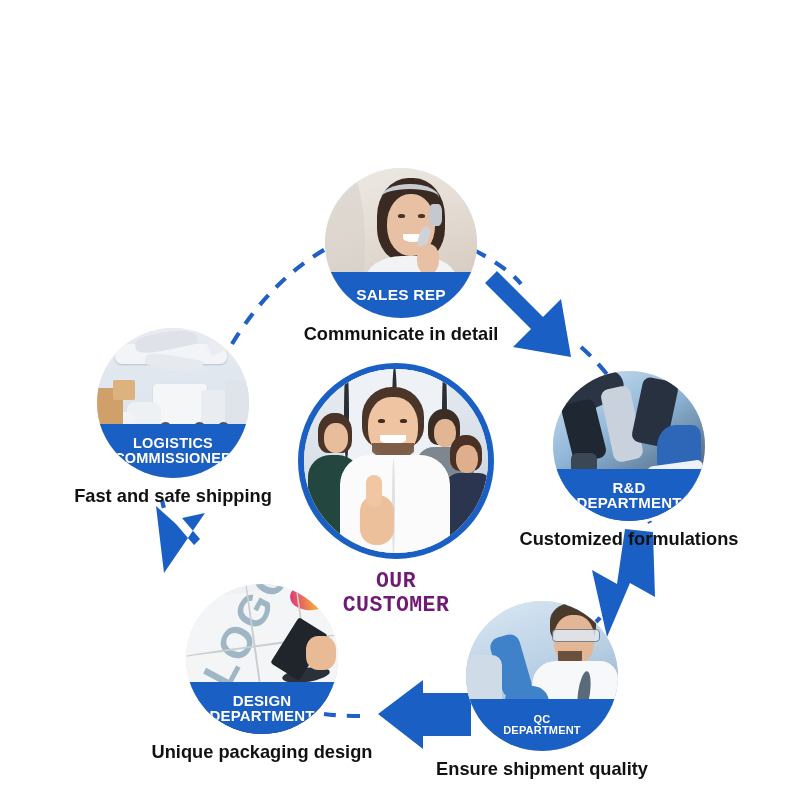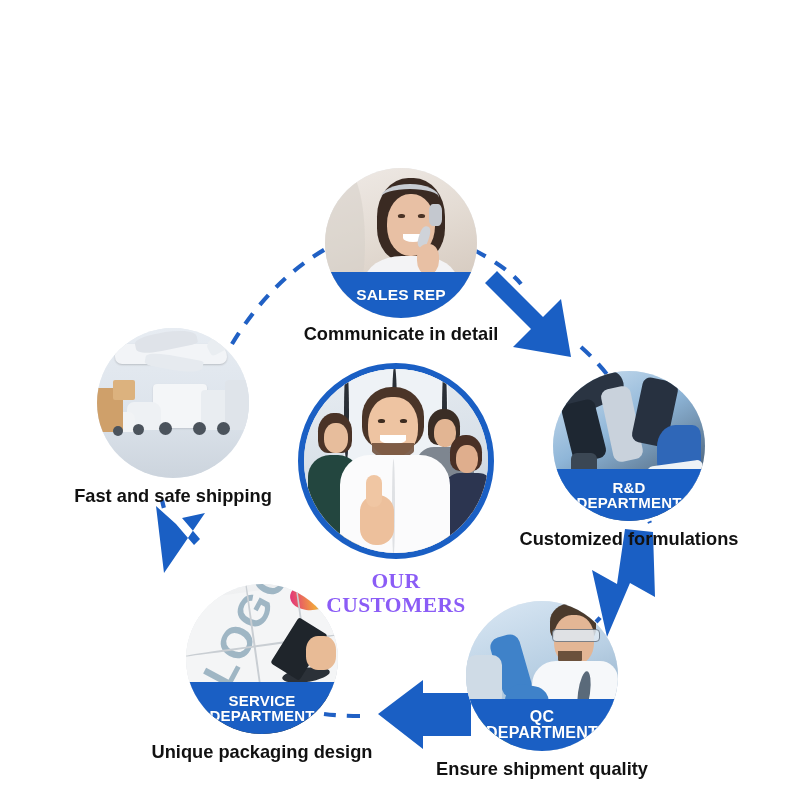--- a/index.html
+++ b/index.html
@@ -141,22 +141,22 @@
   #center-caption {
     position: absolute;
     left: -30px;
     top: 206px;
     width: 256px;
     text-align: center;
     font-size: 21.5px;
     font-weight: 700;
     letter-spacing: 0.4px;
     line-height: 1.12;
-    color: #8b5cf6;
-    font-family: Liberation Serif, serif;
+    color: #701a75;
+    font-family: Liberation Mono, monospace;
   }
 
   
   .ph { position:absolute; top:0; left:0; width:100%; height:100%; }
   .sk { position:absolute; border-radius:50%; }
 
   
   .p-sales { background: linear-gradient(160deg,#efeae6 0%,#e4dcd4 42%,#cfc2b6 100%); }
   
   .p-logi  { background: linear-gradient(180deg,#e7ecf2 0%,#dde4ec 55%,#ccd4dd 100%); }
@@ -257,21 +257,21 @@
           <div class="sk" style="left:88px; top:14px; width:40px; height:50px; background:#e3b695; border-radius:44%;"></div>
           <div class="sk" style="left:86px; top:28px; width:46px; height:11px; background:#dfe9f2; opacity:0.85; border:1.5px solid #6a7683; border-radius:4px;"></div>
           <div class="sk" style="left:92px; top:50px; width:24px; height:14px; background:#6b513c; border-radius:0 0 40% 40%;"></div>
           <div class="sk" style="left:66px; top:60px; width:86px; height:90px; background:#f6f8fa; border-radius:24px 18px 0 0;"></div>
           <div class="sk" style="left:112px; top:70px; width:12px; height:44px; background:#5a6a7a; transform:rotate(8deg);"></div>
           <div class="sk" style="left:30px; top:34px; width:30px; height:62px; background:#3f82c9; border-radius:10px; transform:rotate(-16deg);"></div>
           <div class="sk" style="left:38px; top:84px; width:44px; height:44px; background:#3f82c9; border-radius:16px; transform:rotate(10deg);"></div>
           <div class="sk" style="left:2px; top:112px; width:48px; height:38px; background:#76a85c; opacity:0.8; border-radius:20px;"></div>
           <div class="sk" style="left:0px; top:54px; width:36px; height:52px; background:#cfdbe6; border-radius:10px;"></div>
         </div>
-        <div class="node-band" style="bottom:0; height:52px; font-size:16px;">
+        <div class="node-band" style="bottom:0; height:52px; font-size:11px;">
           <span>QC</span>
           <span>DEPARTMENT</span>
         </div>
       </div>
       <div class="node-caption" style="left:-40px; top:157px; width:232px;">Ensure shipment quality</div>
     </div>
 
     <div class="node" style="left:186px; top:584px; width:152px; height:150px;">
       <div class="node-circle" style="width:152px; height:150px;">
         <div class="node-photo ph p-dsn">
@@ -281,21 +281,21 @@
           <div class="sk" style="left:-6px; top:60px; width:170px; height:1.6px; background:#c9ced3; transform:rotate(-8deg);"></div>
           <div class="sk" style="left:68px; top:-10px; width:1.6px; height:150px; background:#c9ced3; transform:rotate(-8deg);"></div>
           <div class="sk" style="left:118px; top:-10px; width:1.6px; height:150px; background:#c9ced3; transform:rotate(-8deg);"></div>
           <div class="sk" style="left:96px; top:84px; width:48px; height:14px; background:#2b3138; transform:rotate(-8deg);"></div>
           <div class="sk" style="left:96px; top:38px; width:34px; height:54px; background:#1f252b; border-radius:3px; transform:rotate(32deg);"></div>
           <div class="sk" style="left:120px; top:52px; width:30px; height:34px; background:#e8bb96; border-radius:40%;"></div>
           <div class="sk" style="left:-6px; top:112px; width:170px; height:40px; background:#262b31; transform:rotate(-8deg);"></div>
           <div class="sk" style="left:18px; top:118px; width:16px; height:16px; background:#2f7fd0; border-radius:50%;"></div>
         </div>
         <div class="node-band" style="bottom:0; height:52px; font-size:15px;">
-          <span>SERVICE</span>
+          <span>DESIGN</span>
           <span>DEPARTMENT</span>
         </div>
       </div>
       <div class="node-caption" style="left:-42px; top:157px; width:236px;">Unique packaging design</div>
     </div>
 
     <div class="node" style="left:97px; top:328px; width:152px; height:150px;">
       <div class="node-circle" style="width:152px; height:150px;">
         <div class="node-photo ph p-logi">
 
@@ -311,20 +311,24 @@
           <div class="sk" style="left:12px; top:84px; width:26px; height:20px; background:#f1f3f5; border-radius:6px 7px 2px 2px;"></div>
 
           <div class="sk" style="left:-2px; top:60px; width:28px; height:44px; background:#cfa06a; border-radius:2px;"></div>
           <div class="sk" style="left:16px; top:52px; width:22px; height:20px; background:#dcb27e; border-radius:2px;"></div>
 
           <div class="sk" style="left:62px; top:94px; width:13px; height:13px; background:#4b535c; border-radius:50%;"></div>
           <div class="sk" style="left:96px; top:94px; width:13px; height:13px; background:#4b535c; border-radius:50%;"></div>
           <div class="sk" style="left:120px; top:94px; width:13px; height:13px; background:#4b535c; border-radius:50%;"></div>
           <div class="sk" style="left:36px; top:96px; width:11px; height:11px; background:#4b535c; border-radius:50%;"></div>
           <div class="sk" style="left:16px; top:98px; width:10px; height:10px; background:#4b535c; border-radius:50%;"></div>
+        </div>
+        <div class="node-band" style="bottom:0; height:54px; font-size:14.5px;">
+          <span>LOGISTICS</span>
+          <span>COMMISSIONER</span>
         </div>
       </div>
       <div class="node-caption" style="left:-32px; top:157px; width:216px;">Fast and safe shipping</div>
     </div>
 
     <div id="center-node">
       <div id="center-ring">
         <div class="ph p-cust">
 
           <div class="sk" style="left:40px; top:-4px; width:104px; height:96px; background:#eef2f6; border-radius:2px;"></div>
@@ -350,18 +354,18 @@
           <div class="sk" style="left:68px; top:74px; width:42px; height:14px; background:#6b4a35; border-radius:0 0 44% 44%; opacity:0.85;"></div>
           <div class="sk" style="left:36px; top:86px; width:110px; height:110px; background:#fbfbfc; border-radius:30px 30px 0 0;"></div>
           <div class="sk" style="left:88px; top:90px; width:3px; height:96px; background:#dfe1e4;"></div>
 
           <div class="sk" style="left:56px; top:126px; width:34px; height:50px; background:#edc09c; border-radius:16px;"></div>
           <div class="sk" style="left:62px; top:106px; width:16px; height:32px; background:#f0c6a3; border-radius:9px;"></div>
         </div>
       </div>
       <div id="center-caption">
         <div>OUR</div>
-        <div>CUSTOMERS</div>
+        <div>CUSTOMER</div>
       </div>
     </div>
 
   </div>
 </div>
 
 </body></html>

